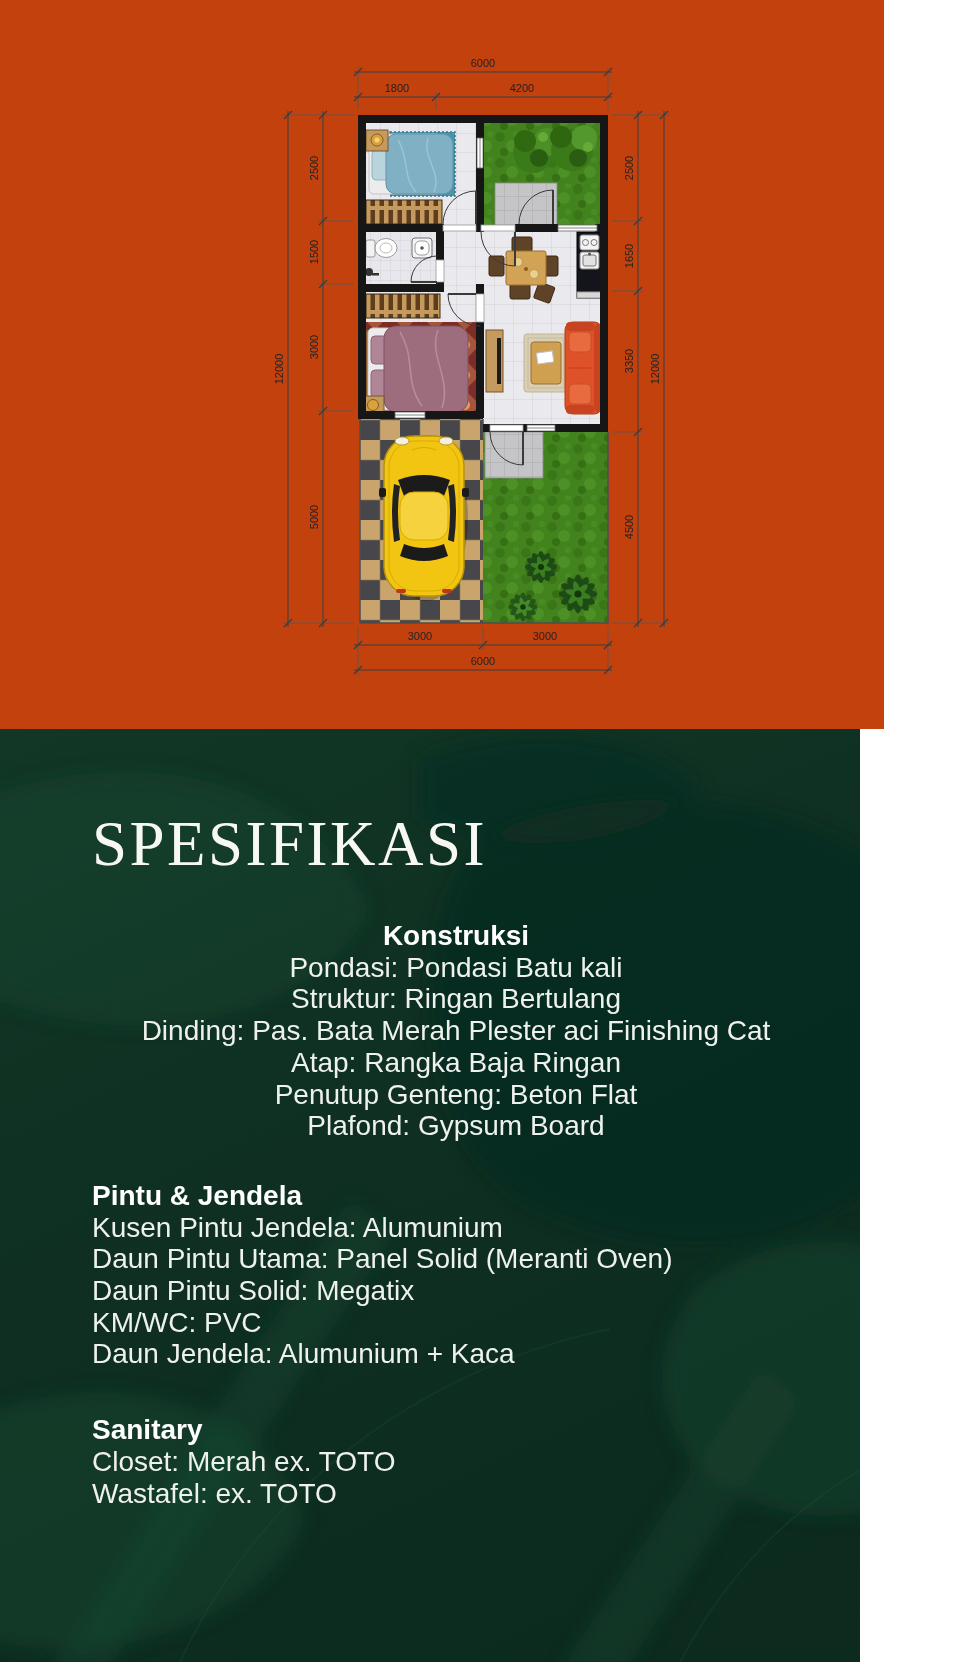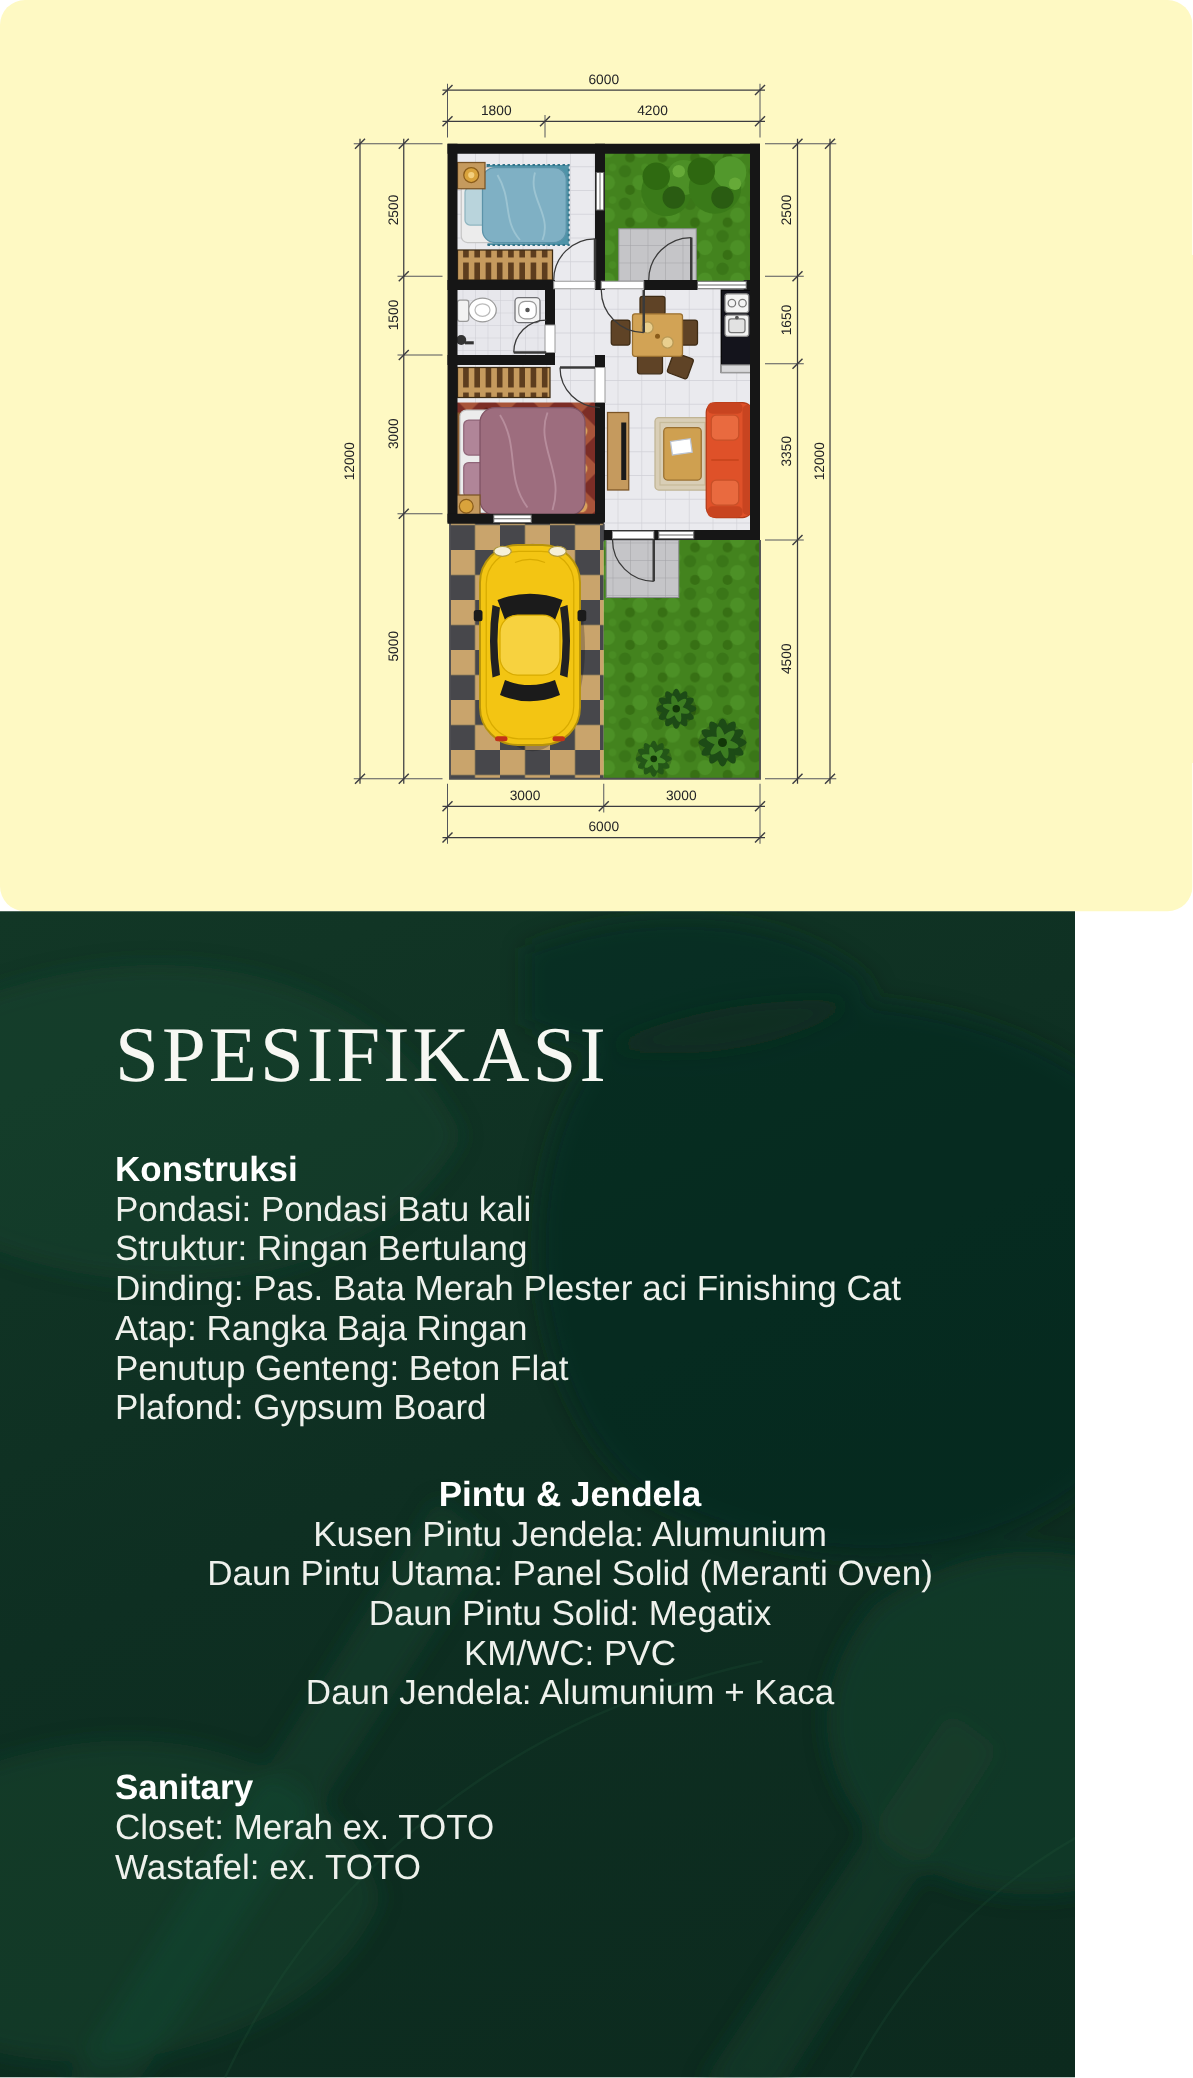--- a/index.html
+++ b/index.html
@@ -1,27 +1,27 @@
 <!DOCTYPE html>
 <html><head>
 <meta charset="utf-8">
 <style>
   html,body{margin:0;padding:0;background:#ffffff;}
   .page{position:relative;width:954px;height:1662px;overflow:hidden;font-family:"Liberation Sans",sans-serif;}
-  .plan-area{position:absolute;left:0;top:0;width:954px;height:729px;background:#fef9c3;border-radius:20px;}
+  .plan-area{position:absolute;left:0;top:0;width:884px;height:729px;background:#c2410c;}
   .plan-area svg{display:block;}
   .spec-area{position:absolute;left:0;top:729px;width:860px;height:933px;
              background:linear-gradient(155deg,#123726 0%,#0e2f22 45%,#0c2a1e 100%);overflow:hidden;}
   .leafbg{position:absolute;left:0;top:0;width:954px;height:933px;}
   .spec-content{position:relative;padding:84px 40px 0 92px;color:#eef1ec;}
   .spec-title{margin:0;font-family:"Liberation Serif",serif;font-weight:500;font-size:63px;line-height:63px;
               letter-spacing:2.5px;color:#f7f8f3;}
   .spec-block{margin:0;}
-  .blk1{margin-top:44px;}
-  .blk2{margin-top:38px;text-align:center;}
+  .blk1{margin-top:44px;text-align:center;}
+  .blk2{margin-top:38px;}
   .blk3{margin-top:44px;}
   .spec-heading{font-weight:bold;font-size:28px;line-height:31.7px;color:#ffffff;}
   .spec-line{font-size:28px;line-height:31.7px;color:#eef1ec;}
   .dimlbl{font-family:"Liberation Sans",sans-serif;font-size:11px;fill:#222326;}
 </style>
 </head>
 <body>
 
 <div class="page">
 

